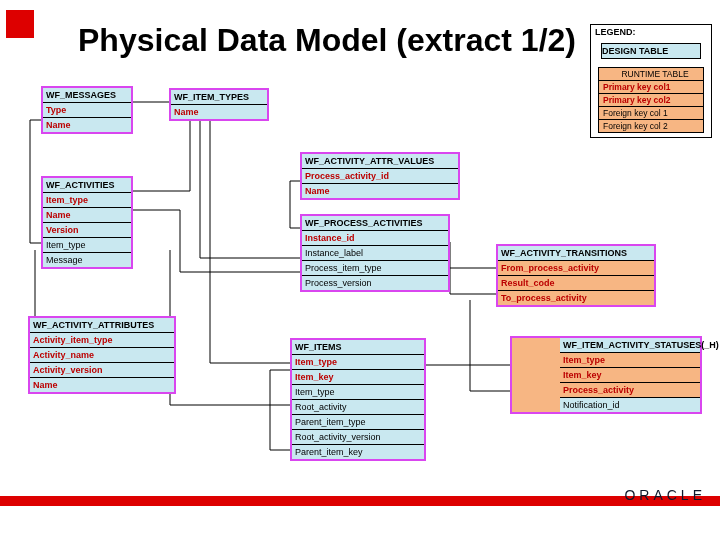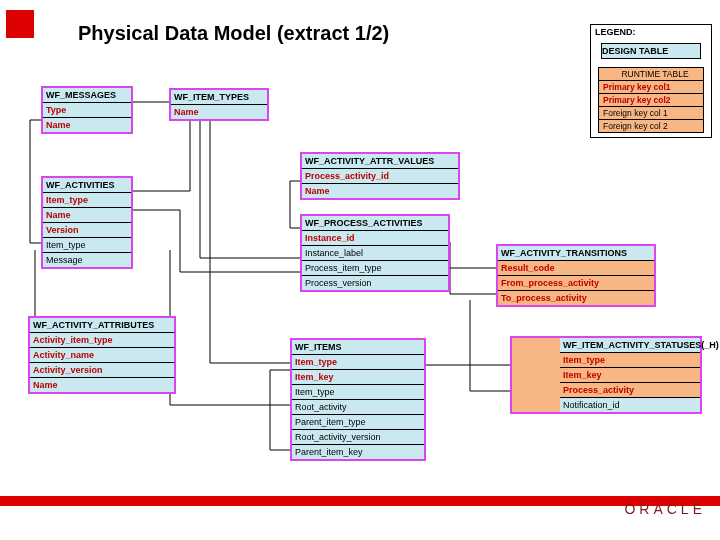--- a/index.html
+++ b/index.html
@@ -17,41 +17,41 @@
     left: 6px;
     top: 10px;
     width: 28px;
     height: 28px;
     background: #d00;
   }
   .title {
     position: absolute;
     left: 78px;
     top: 22px;
-    font-size: 20px;
+    font-size: 32px;
     font-weight: bold;
     color: #000;
   }
   .footer-red {
     position: absolute;
     left: 0;
     top: 496px;
     width: 720px;
     height: 10px;
     background: #d00;
   }
   .oracle-logo {
     position: absolute;
     right: 14px;
-    top: 501px;
+    top: 487px;
     font-family: "Arial", sans-serif;
     font-weight: 300;
     letter-spacing: 4px;
     font-size: 14px;
-    color: #7f1d1d;
+    color: #0f172a;
   }
   .canvas {
     position: absolute;
     left: 0;
     top: 0;
     width: 720px;
     height: 540px;
   }
   .tbl {
     position: absolute;
@@ -228,22 +228,22 @@
   <div class="tbl design" style="left:300px; top:214px; width:150px;">
     <div class="hdr">WF_PROCESS_ACTIVITIES</div>
     <div class="row pk runtime"><span>Instance_id</span></div>
     <div class="row fk"><span>Instance_label</span></div>
     <div class="row fk"><span>Process_item_type</span></div>
     <div class="row fk"><span>Process_version</span></div>
   </div>
 
   <div class="tbl runtime" style="left:496px; top:244px; width:160px;">
     <div class="hdr" style="background:#c9e8f0;">WF_ACTIVITY_TRANSITIONS</div>
+    <div class="row pk"><span>From_process_activity</span></div>
     <div class="row pk"><span>Result_code</span></div>
-    <div class="row pk"><span>From_process_activity</span></div>
     <div class="row pk"><span>To_process_activity</span></div>
   </div>
 
   <div class="tbl design" style="left:290px; top:338px; width:136px;">
     <div class="hdr">WF_ITEMS</div>
     <div class="row pk runtime"><span>Item_type</span></div>
     <div class="row pk runtime"><span>Item_key</span></div>
     <div class="row fk"><span>Item_type</span></div>
     <div class="row fk"><span>Root_activity</span></div>
     <div class="row fk runtime"><span>Parent_item_type</span></div>

